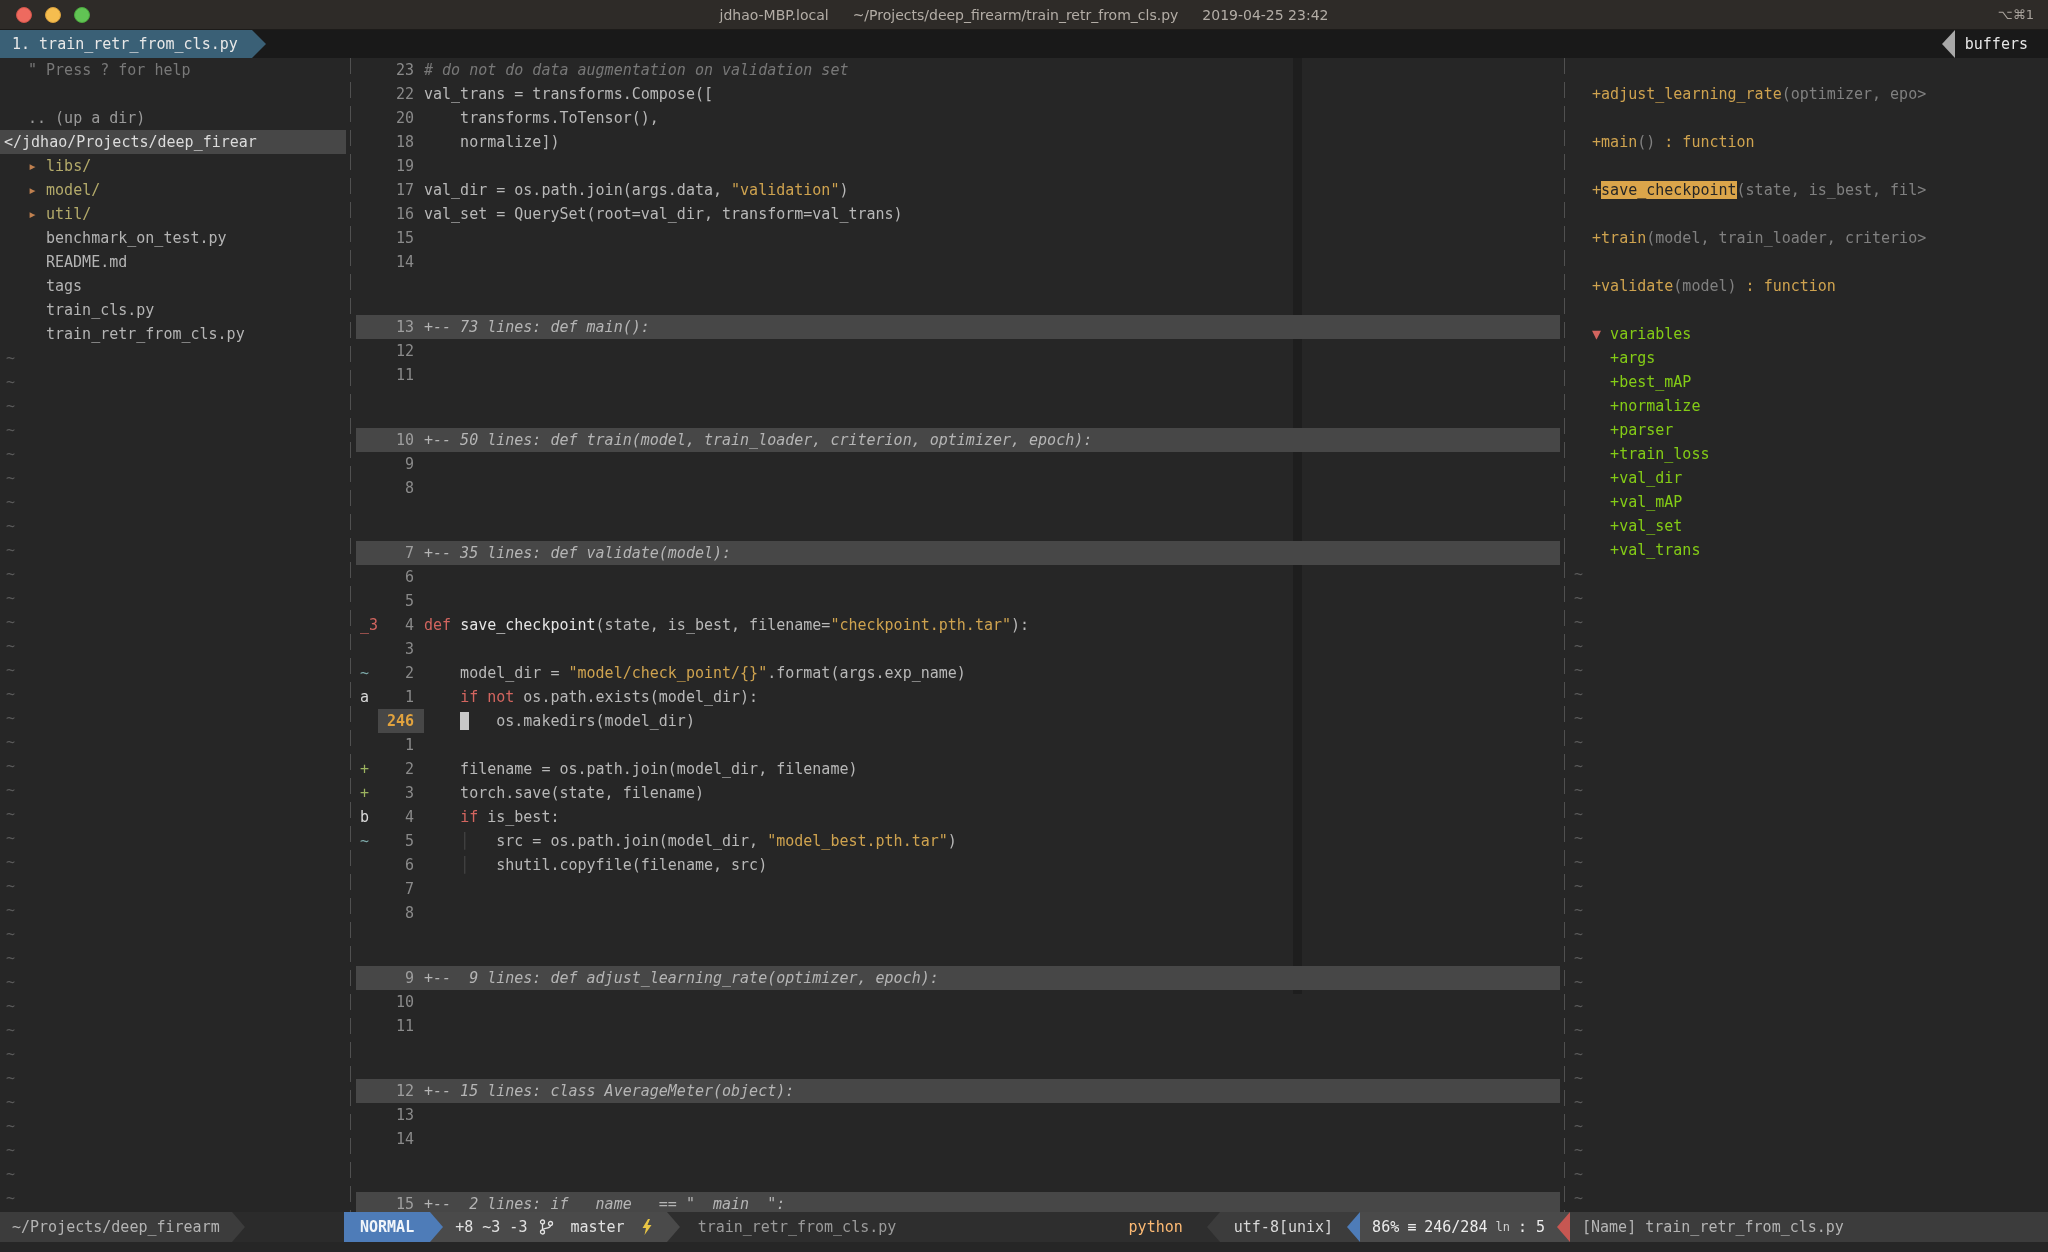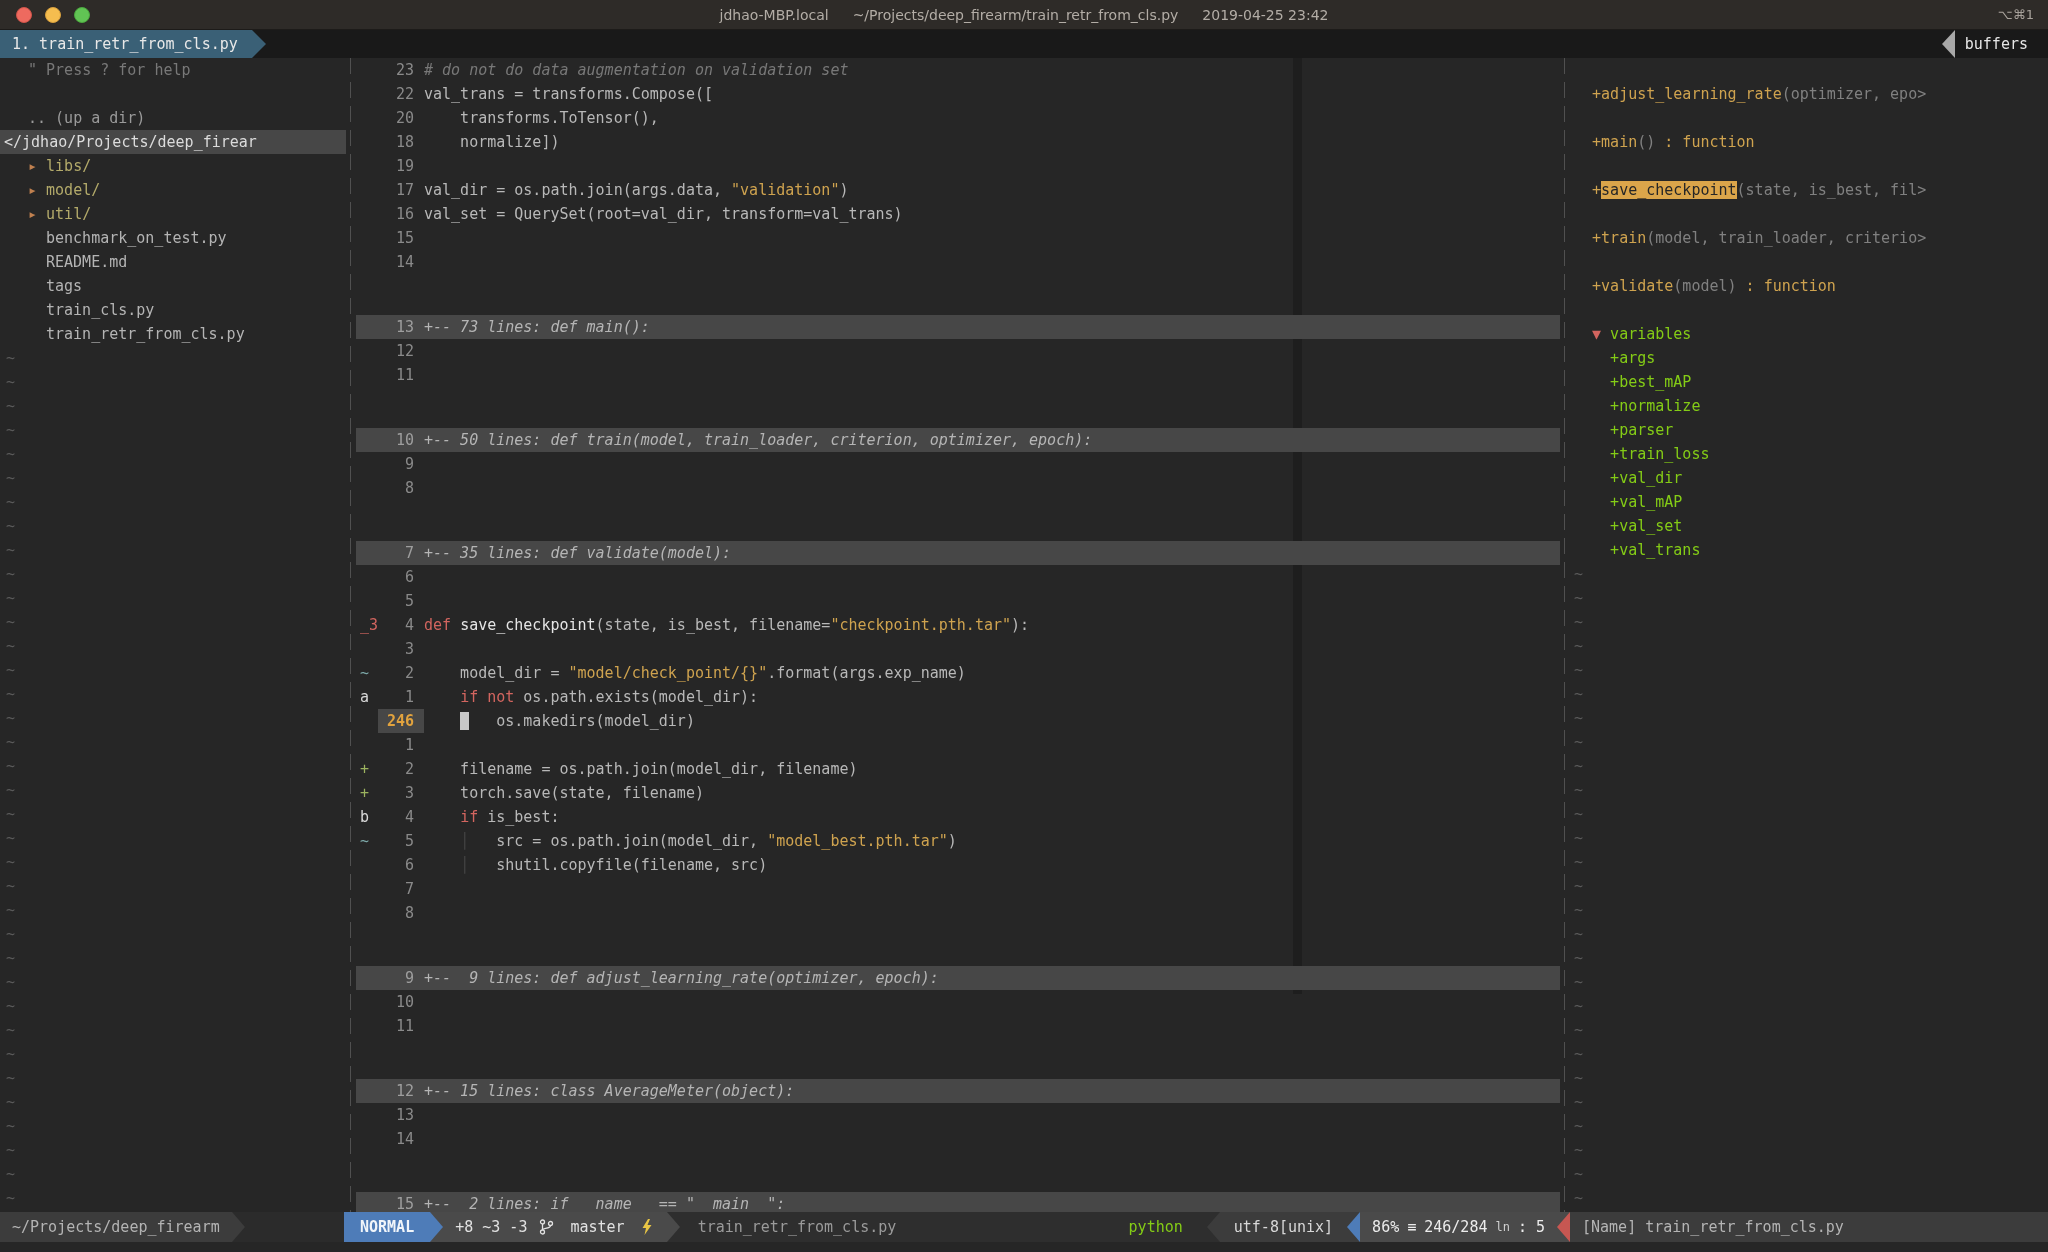--- a/index.html
+++ b/index.html
@@ -89,21 +89,21 @@
   .tr-mode  { border-left-color:#4e7cb8; background:#4a4a4a; }
   .tr-gray  { border-left-color:#4a4a4a; background:#2e2e2e; }
   .tl-enc   { border-right-color:#3c3c3c; background:#2e2e2e; }
   .tl-blue  { border-right-color:#4e7cb8; background:#3c3c3c; }
   .tl-red   { border-right-color:#c75752; background:#4a4a4a; }
   .sl-mode { background:#4e7cb8; color:#f0f5fa; font-weight:bold; padding:0 16px; display:flex; align-items:center; }
   .sl-hunks { background:#4a4a4a; color:#e2e2e2; padding:0 6px 0 12px; display:flex; align-items:center; }
   .sl-branch { background:#4a4a4a; color:#e2e2e2; padding:0 14px 0 6px; display:flex; align-items:center; gap:16px; }
   .sl-file { background:#2e2e2e; color:#9a9a9a; padding:0 18px; display:flex; align-items:center; }
   .sl-fill { flex:1 1 auto !important; background:#2e2e2e; display:flex; align-items:center; justify-content:flex-end; }
-  .sl-ft { color:#84cc16; padding-right:24px; }
+  .sl-ft { color:#fdba74; padding-right:24px; }
   .sl-enc { background:#3c3c3c; color:#d8d8d8; padding:0 14px; display:flex; align-items:center; }
   .sl-pos { background:#4a4a4a; color:#ececec; padding:0 12px; display:flex; align-items:center; gap:8px; }
   .sl-pos .ln { font-size:12px; color:#cfcfcf; }
   .sl-tag { width:478px; background:#3c3c3c; color:#b4b4b4; padding:0 12px; display:flex; align-items:center; }
 
   .cmdline { height:10px; background:#262626; flex:0 0 auto; }
 </style>
 </head>
 <body>
 

